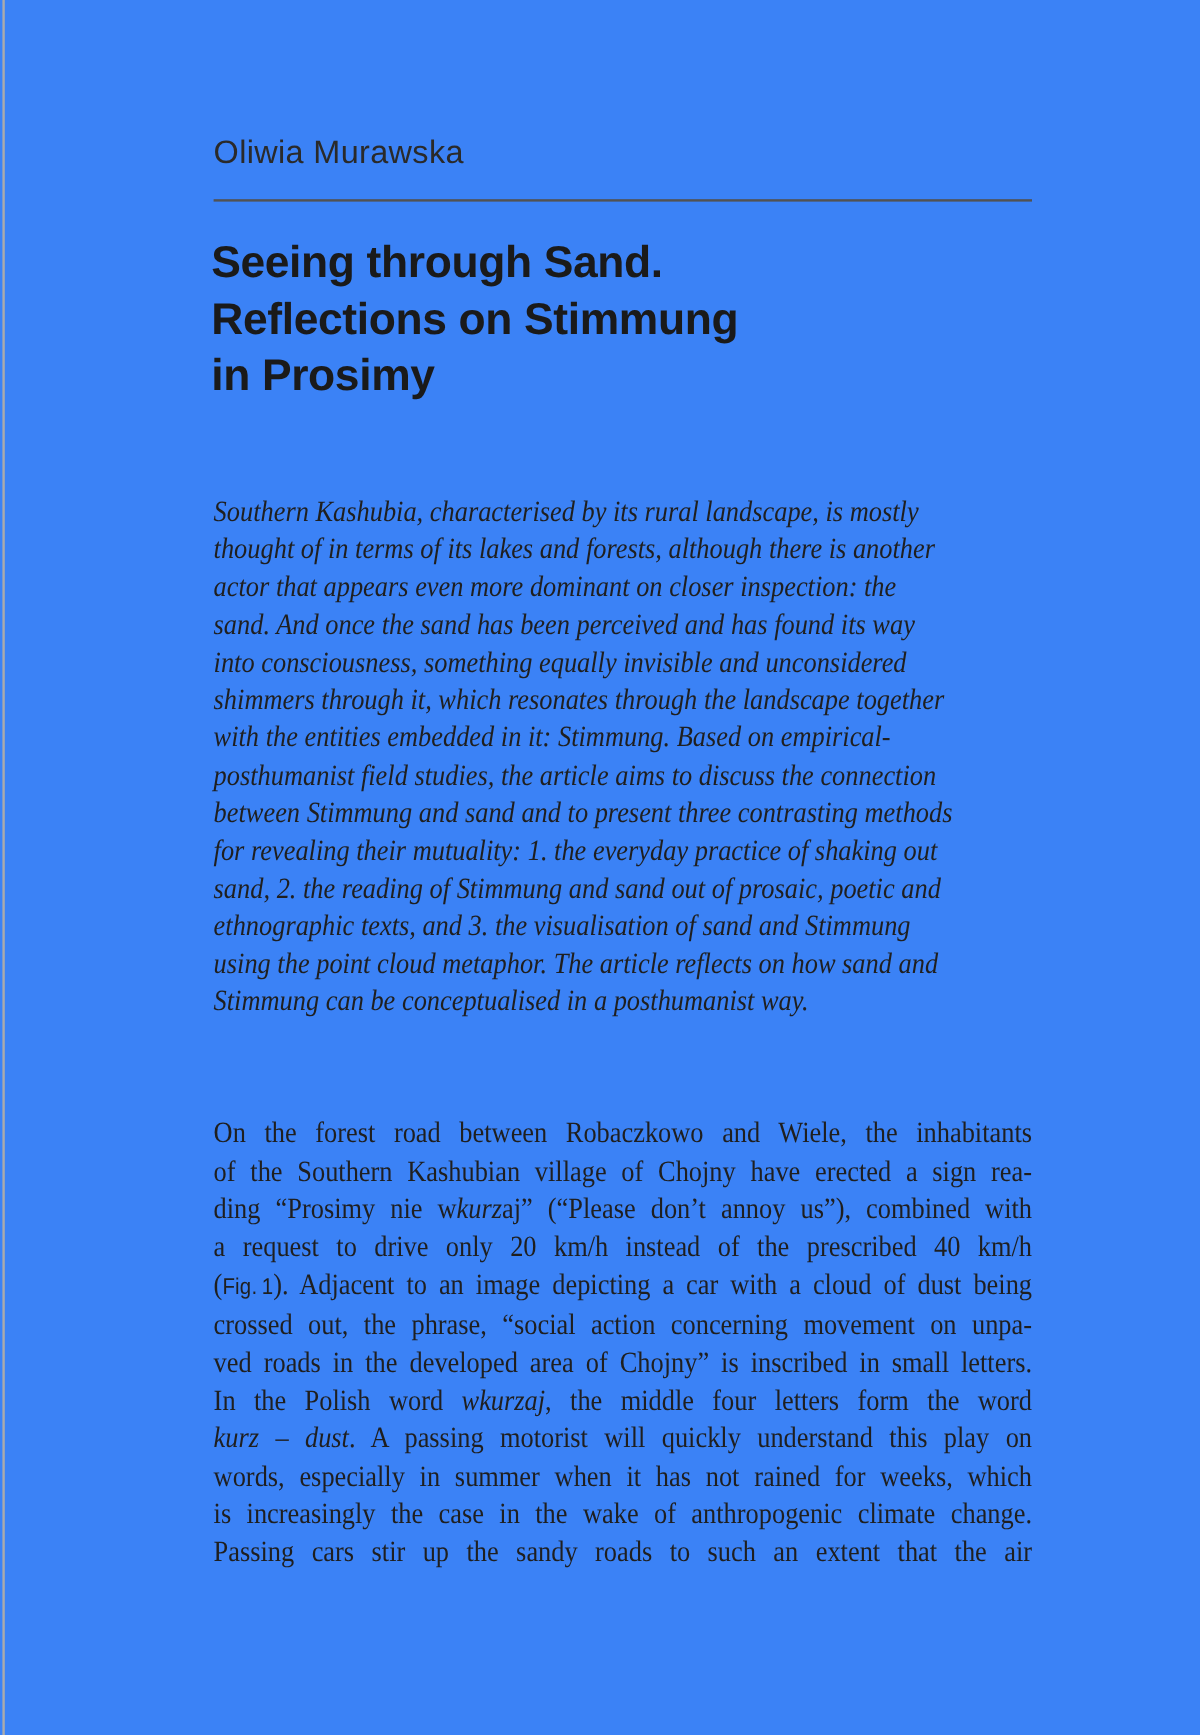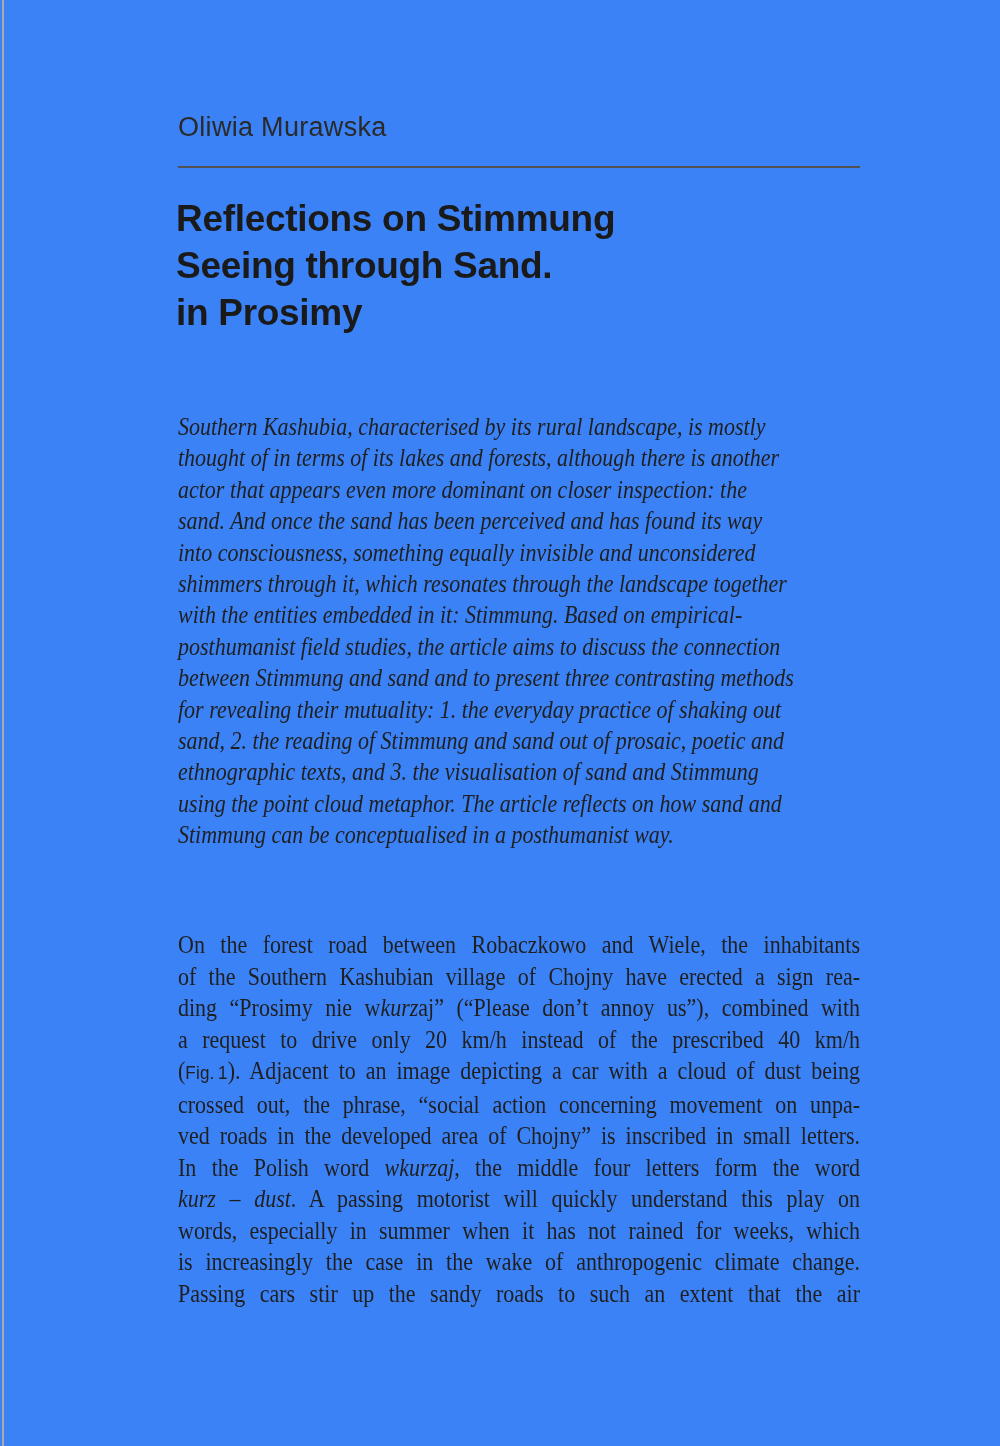--- a/index.html
+++ b/index.html
@@ -84,22 +84,22 @@
 <body>
 
 <div class="page">
   <div class="edge-line"></div>
 
   <div class="author">Oliwia Murawska</div>
 
   <div class="rule"></div>
 
   <h1 class="title">
+      <div class="title-line">Seeing through Sand.</div>
       <div class="title-line">Reflections on Stimmung</div>
-      <div class="title-line">Seeing through Sand.</div>
       <div class="title-line">in Prosimy</div>
     </h1>
 
   <div class="abstract">
       <div class="line">Southern Kashubia, characterised by its rural landscape, is mostly</div>
       <div class="line">thought of in terms of its lakes and forests, although there is another</div>
       <div class="line">actor that appears even more dominant on closer inspection: the</div>
       <div class="line">sand. And once the sand has been perceived and has found its way</div>
       <div class="line">into consciousness, something equally invisible and unconsidered</div>
       <div class="line">shimmers through it, which resonates through the landscape together</div>

